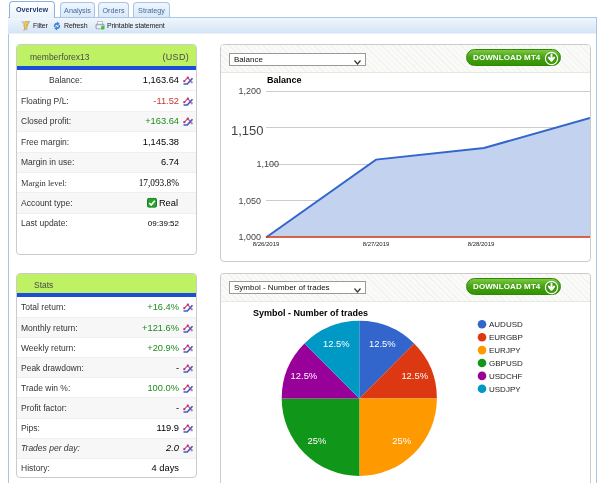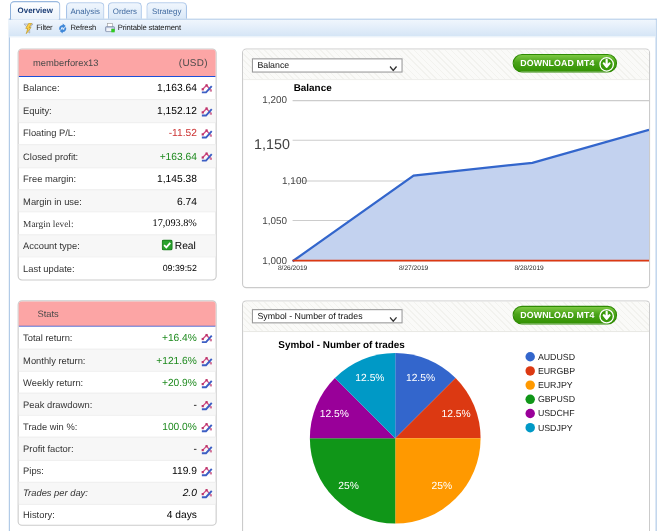--- a/index.html
+++ b/index.html
@@ -18,22 +18,22 @@
   border-left:1px solid #aac6e5; border-right:1px solid #aac6e5;
   border-top:1px solid #aac6e5; background:#fff; }
 #toolbar { position:absolute; left:8px; top:18px; width:588px; height:16px;
   background:linear-gradient(#f0f6fd,#d5e5f6);
   border-bottom:1px solid #e8f1fa; }
 .tool { position:absolute; top:0; height:16px; font-size:7px; letter-spacing:-0.15px; color:#222;
   line-height:16px; }
 
 .panel { position:absolute; background:#fff; border:1px solid #cbcbcb;
   border-radius:4px; }
-.phead { position:relative; height:25px; background:#fca5a5;
-  border-bottom:1px solid #1d4ed8; border-radius:3px 3px 0 0;
+.phead { position:relative; height:25px; background:#bef264;
+  border-bottom:4px solid #1d4ed8; border-radius:3px 3px 0 0;
   font-size:8.5px; color:#4a4a4a; line-height:24px; }
 .row { position:relative; font-size:8.5px; color:#333; }
 .row .lbl { position:absolute; left:4px; top:50%; transform:translateY(-50%); }
 .row .val { position:absolute; right:17px; top:50%; transform:translateY(-50%);
   font-size:9.3px; color:#000; }
 .row .icon { position:absolute; right:1px; top:50%; margin-top:-6px; height:12px; }
 .row.alt { background:#f7f7f7; }
 .row + .row { border-top:1px solid #efefef; }
 .green { color:#1e8a1e !important; }
 .red { color:#cc3333 !important; }
@@ -77,36 +77,23 @@
     <rect x="2" y="5" width="5" height="3" fill="#f2f4f8"></rect>
     <rect x="6.8" y="5.8" width="3.4" height="3.4" fill="#2ecc1e"></rect>
   </svg>
   <span class="tool" style="left:99px;">Printable statement</span>
 </div>
 
 <div class="panel" style="left:16px; top:44px; width:181px; height:211px;">
   <div class="phead"><span style="margin-left:13px;">memberforex13</span>
     <span style="position:absolute;right:7px;top:0;font-size:9px;letter-spacing:0.3px;">(USD)</span></div>
   <div id="rowsA">
-      <div class="row" style="height:20.4px;">
+      <div class="row" style="height:20.4px;margin-left:28px;">
         <span class="lbl">Balance:</span>
         <span class="val " style="">1,163.64</span>
-        <span class="icon">
-          <svg class="icon" width="13" height="12" viewBox="0 0 13 12" style="opacity:0.92">
-            <path d="M3.3,7.2 L6.8,3.6 L10.7,8.3" fill="none" stroke="#cf3b7a" stroke-width="1.2"></path>
-            <rect x="2.3" y="6.2" width="2" height="2" fill="#b8265f"></rect>
-            <rect x="5.8" y="2.6" width="2" height="2" fill="#b8265f"></rect>
-            <rect x="9.7" y="7.3" width="2" height="2" fill="#cf6b93"></rect>
-            <path d="M2.5,10 L6.3,10 L11.5,4.2" fill="none" stroke="#2d52c0" stroke-width="1.7"></path>
-          </svg>
-        </span>
-      </div>
-      <div class="row alt" style="height:20.4px;">
-        <span class="lbl">Equity:</span>
-        <span class="val " style="">1,152.12</span>
         <span class="icon">
           <svg class="icon" width="13" height="12" viewBox="0 0 13 12" style="opacity:0.92">
             <path d="M3.3,7.2 L6.8,3.6 L10.7,8.3" fill="none" stroke="#cf3b7a" stroke-width="1.2"></path>
             <rect x="2.3" y="6.2" width="2" height="2" fill="#b8265f"></rect>
             <rect x="5.8" y="2.6" width="2" height="2" fill="#b8265f"></rect>
             <rect x="9.7" y="7.3" width="2" height="2" fill="#cf6b93"></rect>
             <path d="M2.5,10 L6.3,10 L11.5,4.2" fill="none" stroke="#2d52c0" stroke-width="1.7"></path>
           </svg>
         </span>
       </div>

